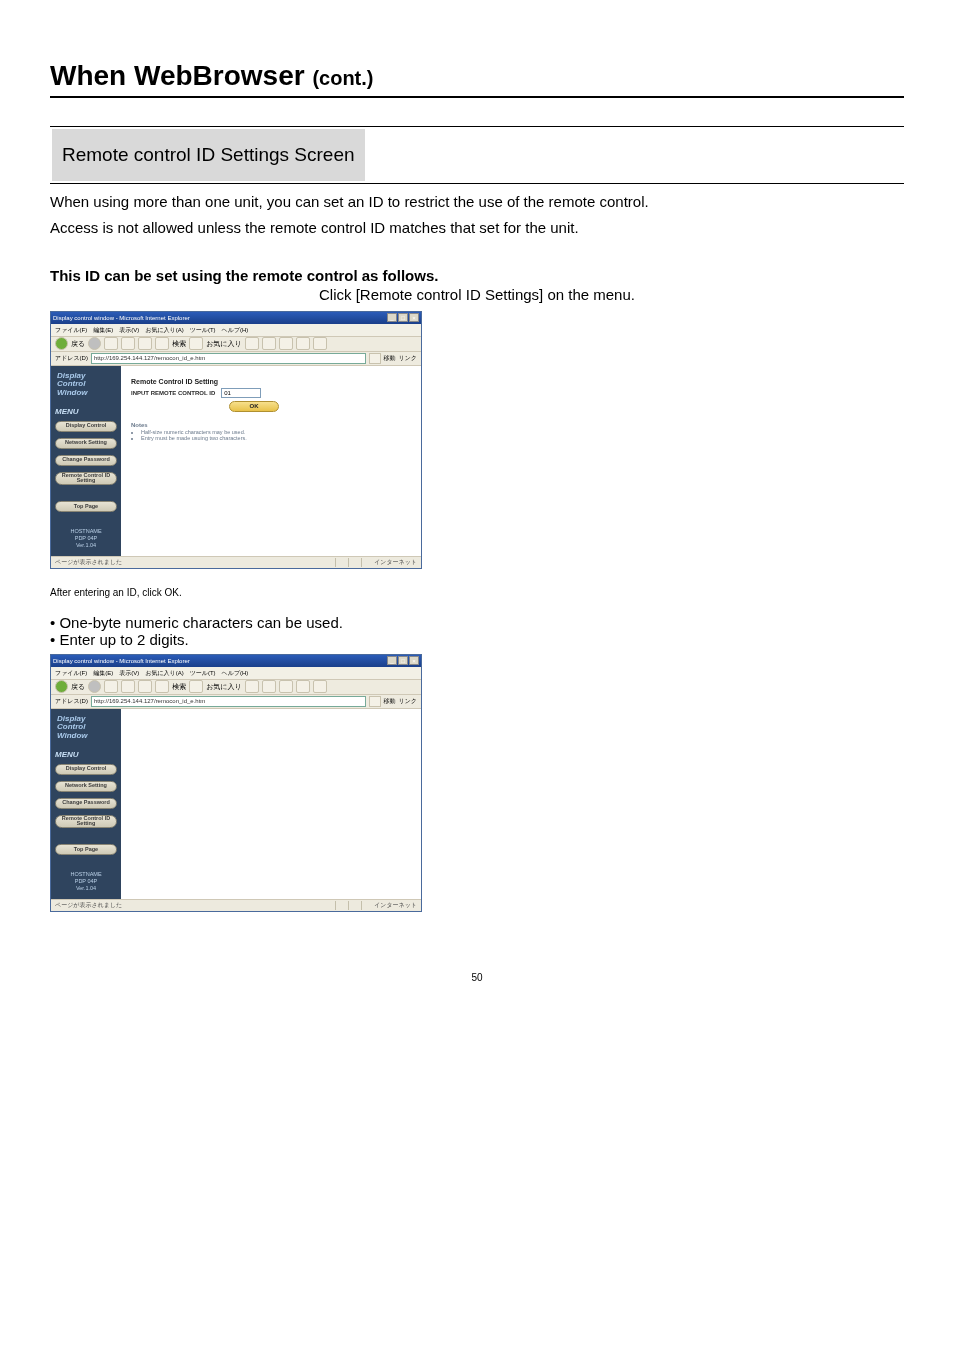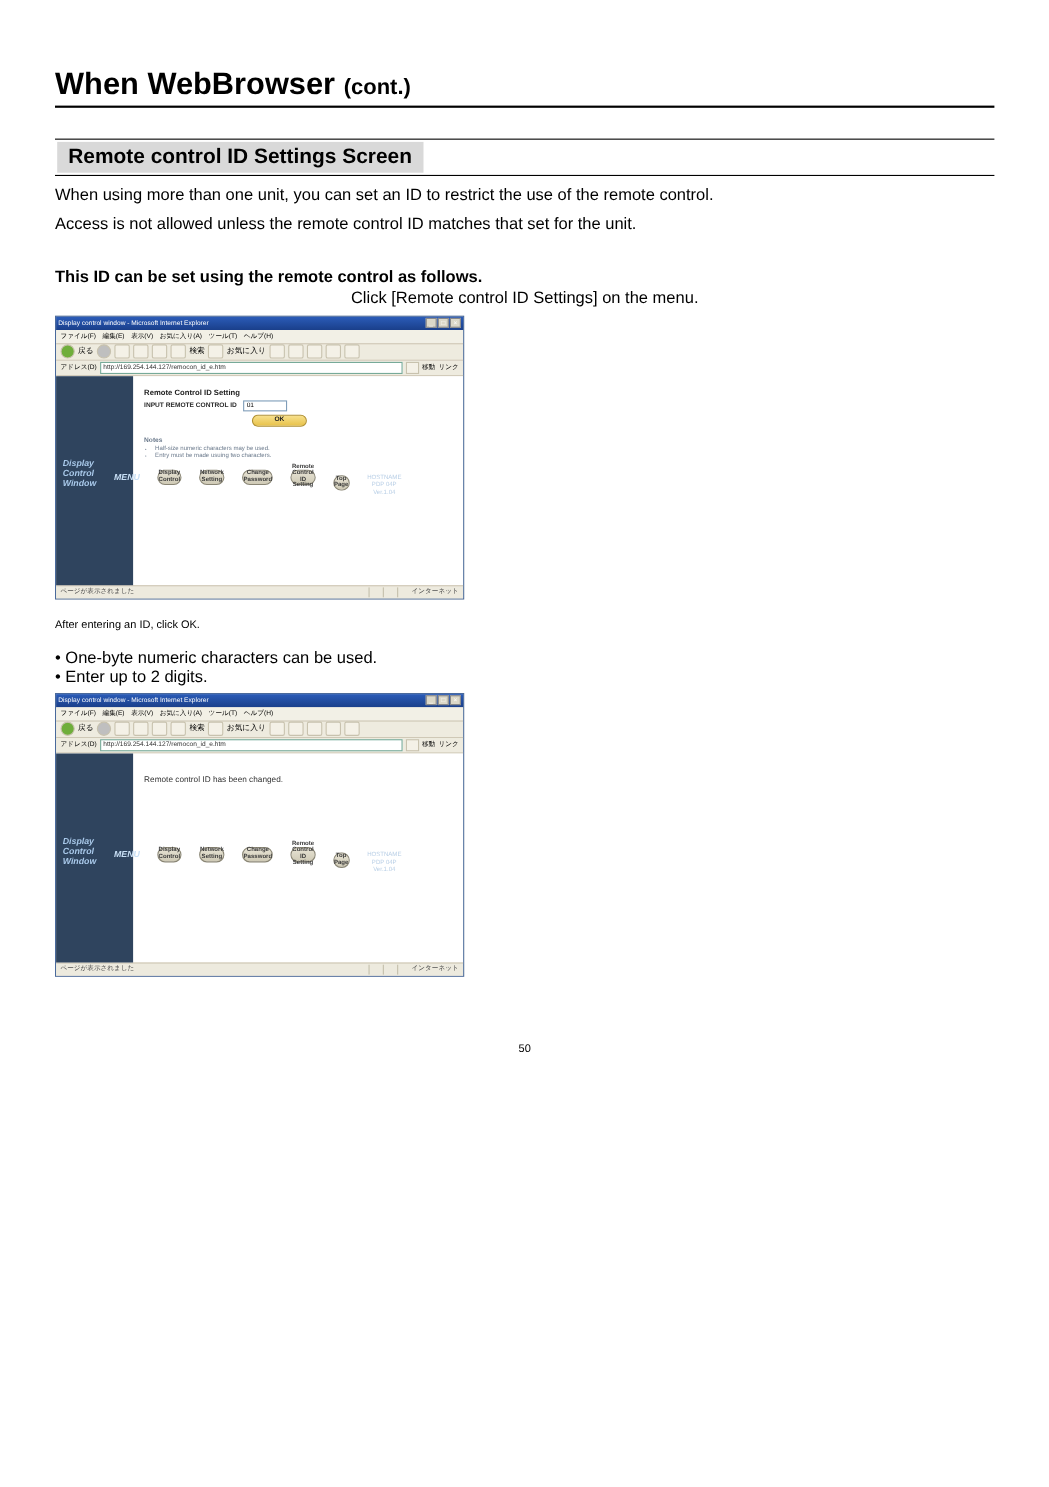--- a/index.html
+++ b/index.html
@@ -29,22 +29,22 @@
     .section-heading-wrap {
       border-top: 1px solid #000;
       border-bottom: 1px solid #000;
       padding: 2px 2px 2px 2px;
       margin-bottom: 8px;
     }
     .section-heading {
       background: #d9d9d9;
       display: inline-block;
       font-size: 19px;
-      font-weight: bold;
-      padding: 3px 10px;
+      font-weight: normal;
+      padding: 15px 10px;
     }
     .body-text {
       font-size: 15px;
       line-height: 1.35;
       margin-bottom: 6px;
     }
     .sub-heading {
       font-size: 15px;
       font-weight: bold;
       margin-top: 28px;
@@ -118,21 +118,21 @@
       flex: 1; background: #fff; border: 1px solid #7a9; height: 11px; padding: 0 2px;
       display: flex; align-items: center; font-size: 6px; color: #333;
     }
     .addr-go { width: 12px; height: 11px; background: #f4f1e7; border: 1px solid #c8c2ae; }
 
     .ie-content {
       display: flex; height: 190px; background: #fff;
     }
     .sidebar {
       width: 70px; background: #2f445e; color: #7fa8d6; padding: 6px 4px;
-      display: flex; flex-direction: row; align-items: center; gap: 16px;
+      display: flex; flex-direction: column; gap: 0;
     }
     .sidebar-logo { font-style: italic; font-weight: bold; font-size: 8px; line-height: 1.1; text-align: left; width: 100%; padding-left: 2px; color: #a9c9ea; margin-bottom: 10px; }
     .sidebar-menu-title { font-style: italic; font-weight: bold; font-size: 8px; color: #c8dff5; margin-bottom: 5px; }
     .sb-btn {
       width: 62px; height: 14px; background: linear-gradient(#e7e3d4,#cfcab6);
       border: 1px solid #8a8675; border-radius: 7px;
       font-size: 5.5px; color: #3a3a3a; font-weight: bold;
       display: flex; align-items: center; justify-content: center; text-align: center;
       margin-bottom: 6px; line-height: 1.05;
     }
@@ -329,23 +329,20 @@
       <div class="sb-btn">Network Setting</div>
       <div class="sb-btn">Change Password</div>
       <div class="sb-btn">Remote Control ID Setting</div>
       <div class="sb-btn" style="margin-top:10px">Top Page</div>
       <div class="sb-info">
         <span>HOSTNAME</span><br>
         <span>PDP 04P</span><br>
         <span>Ver.1.04</span>
       </div>
     </div>
-    <div class="main-panel">
-      <div class="changed-msg">Remote control ID has been changed.</div>
-    </div>
   </div>
   <div class="ie-statusbar">
     <span>ページが表示されました</span>
     <div class="status-right">
       <div class="status-seg"></div>
       <div class="status-seg"></div>
       <div class="status-seg"></div>
       <span>インターネット</span>
     </div>
   </div>

